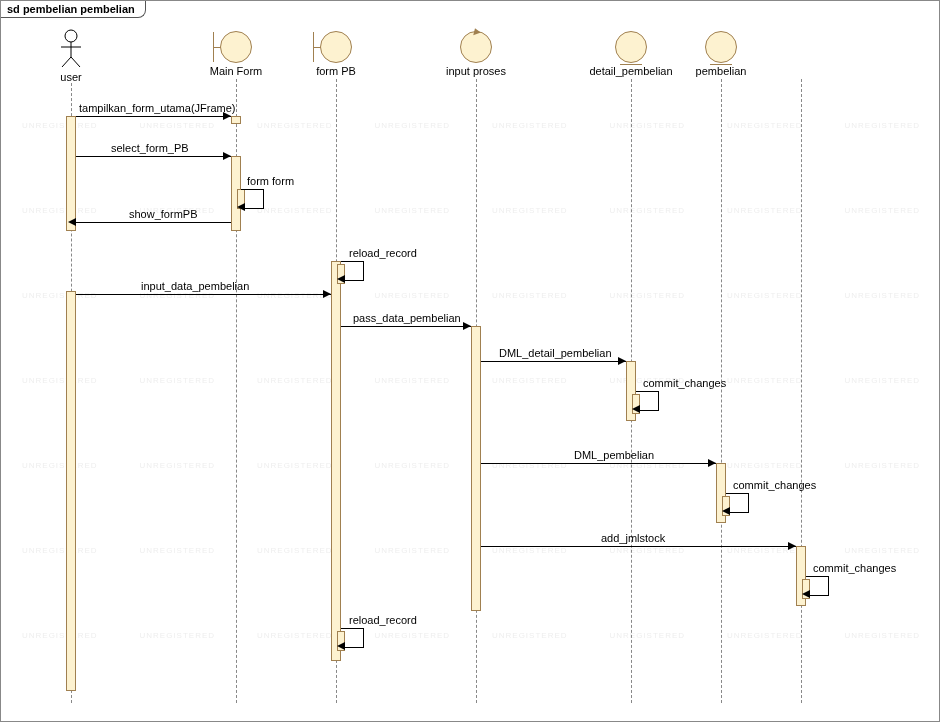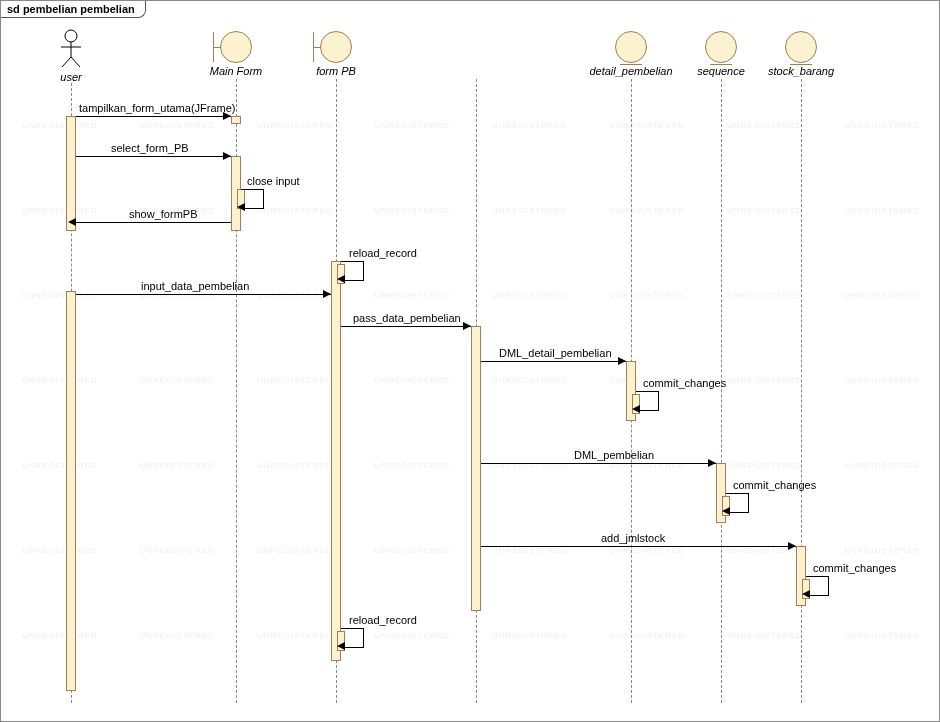--- a/index.html
+++ b/index.html
@@ -35,21 +35,20 @@
     width: 0;
   }
   .actor-head {
     position: absolute;
     text-align: center;
   }
   .actor-head svg { display: block; margin: 0 auto; }
   .actor-label, .obj-label {
     text-align: center;
     margin-top: 2px;
-    font-style: italic;
   }
   .obj-head {
     position: absolute;
     text-align: center;
   }
   .obj-circle {
     width: 30px;
     height: 30px;
     border: 1px solid #a08050;
     border-radius: 50%;
@@ -234,35 +233,35 @@
   <div class="obj-head" style="left:305px; top:30px; width:60px;">
     <div class="obj-circle obj-boundary"></div>
     <div class="obj-label">form PB</div>
   </div>
 
   <div class="obj-head" style="left:205px; top:30px; width:60px;">
     <div class="obj-circle obj-boundary"></div>
     <div class="obj-label">Main Form</div>
   </div>
 
+  <div class="obj-head" style="left:440px; top:30px; width:70px;">
+    <div class="obj-circle obj-control"></div>
+    <div class="obj-label">input proses</div>
+  </div>
 
   <div class="obj-head" style="left:585px; top:30px; width:90px;">
     <div class="obj-circle obj-entity"></div>
     <div class="obj-label">detail_pembelian</div>
   </div>
 
   <div class="obj-head" style="left:690px; top:30px; width:60px;">
     <div class="obj-circle obj-entity"></div>
-    <div class="obj-label">sequence</div>
-  </div>
-
-  <div class="obj-head" style="left:765px; top:30px; width:70px;">
-    <div class="obj-circle obj-entity"></div>
-    <div class="obj-label">stock_barang</div>
-  </div>
+    <div class="obj-label">pembelian</div>
+  </div>
+
 
   <div class="lifeline-dash" style="left:70px; top:82px; height:620px;"></div>
   <div class="lifeline-dash" style="left:235px; top:78px; height:624px;"></div>
   <div class="lifeline-dash" style="left:335px; top:78px; height:624px;"></div>
   <div class="lifeline-dash" style="left:475px; top:78px; height:624px;"></div>
   <div class="lifeline-dash" style="left:630px; top:78px; height:624px;"></div>
   <div class="lifeline-dash" style="left:720px; top:78px; height:624px;"></div>
   <div class="lifeline-dash" style="left:800px; top:78px; height:624px;"></div>
 
   <div class="activation" style="left:65px; top:115px; height:115px;"></div>
@@ -284,21 +283,21 @@
   <div class="arrow-line" style="left:75px; top:115px; width:155px;"></div>
   <div class="arrow-head-r" style="left:222px; top:111px;"></div>
   <div class="msg-label" style="left:78px; top:101px;">tampilkan_form_utama(JFrame)</div>
 
   <div class="arrow-line" style="left:75px; top:155px; width:155px;"></div>
   <div class="arrow-head-r" style="left:222px; top:151px;"></div>
   <div class="msg-label" style="left:110px; top:141px;">select_form_PB</div>
 
   <div class="self-msg" style="left:240px; top:188px; width:22px; height:18px;"></div>
   <div class="arrow-head-l" style="left:236px; top:202px;"></div>
-  <div class="msg-label" style="left:246px; top:174px;">close input</div>
+  <div class="msg-label" style="left:246px; top:174px;">form form</div>
 
   <div class="arrow-line" style="left:75px; top:221px; width:155px;"></div>
   <div class="arrow-head-l" style="left:67px; top:217px;"></div>
   <div class="msg-label" style="left:128px; top:207px;">show_formPB</div>
 
   <div class="self-msg" style="left:340px; top:260px; width:22px; height:18px;"></div>
   <div class="arrow-head-l" style="left:336px; top:274px;"></div>
   <div class="msg-label" style="left:348px; top:246px;">reload_record</div>
 
   <div class="arrow-line" style="left:75px; top:293px; width:255px;"></div>

